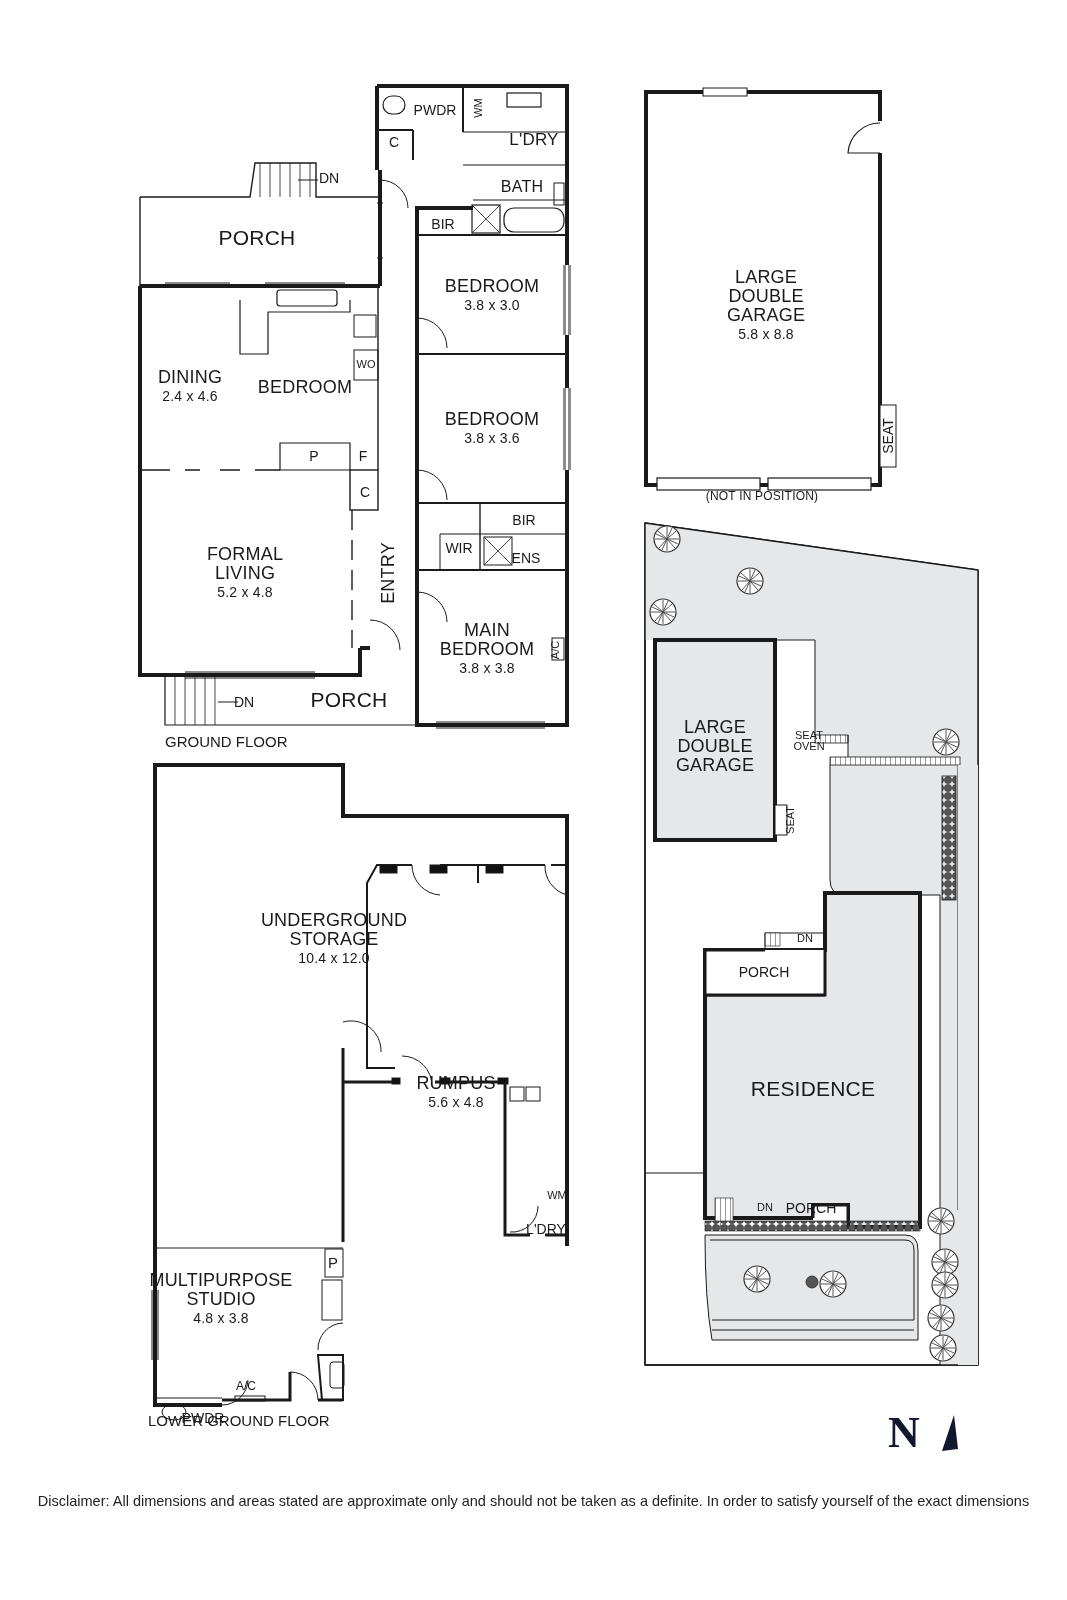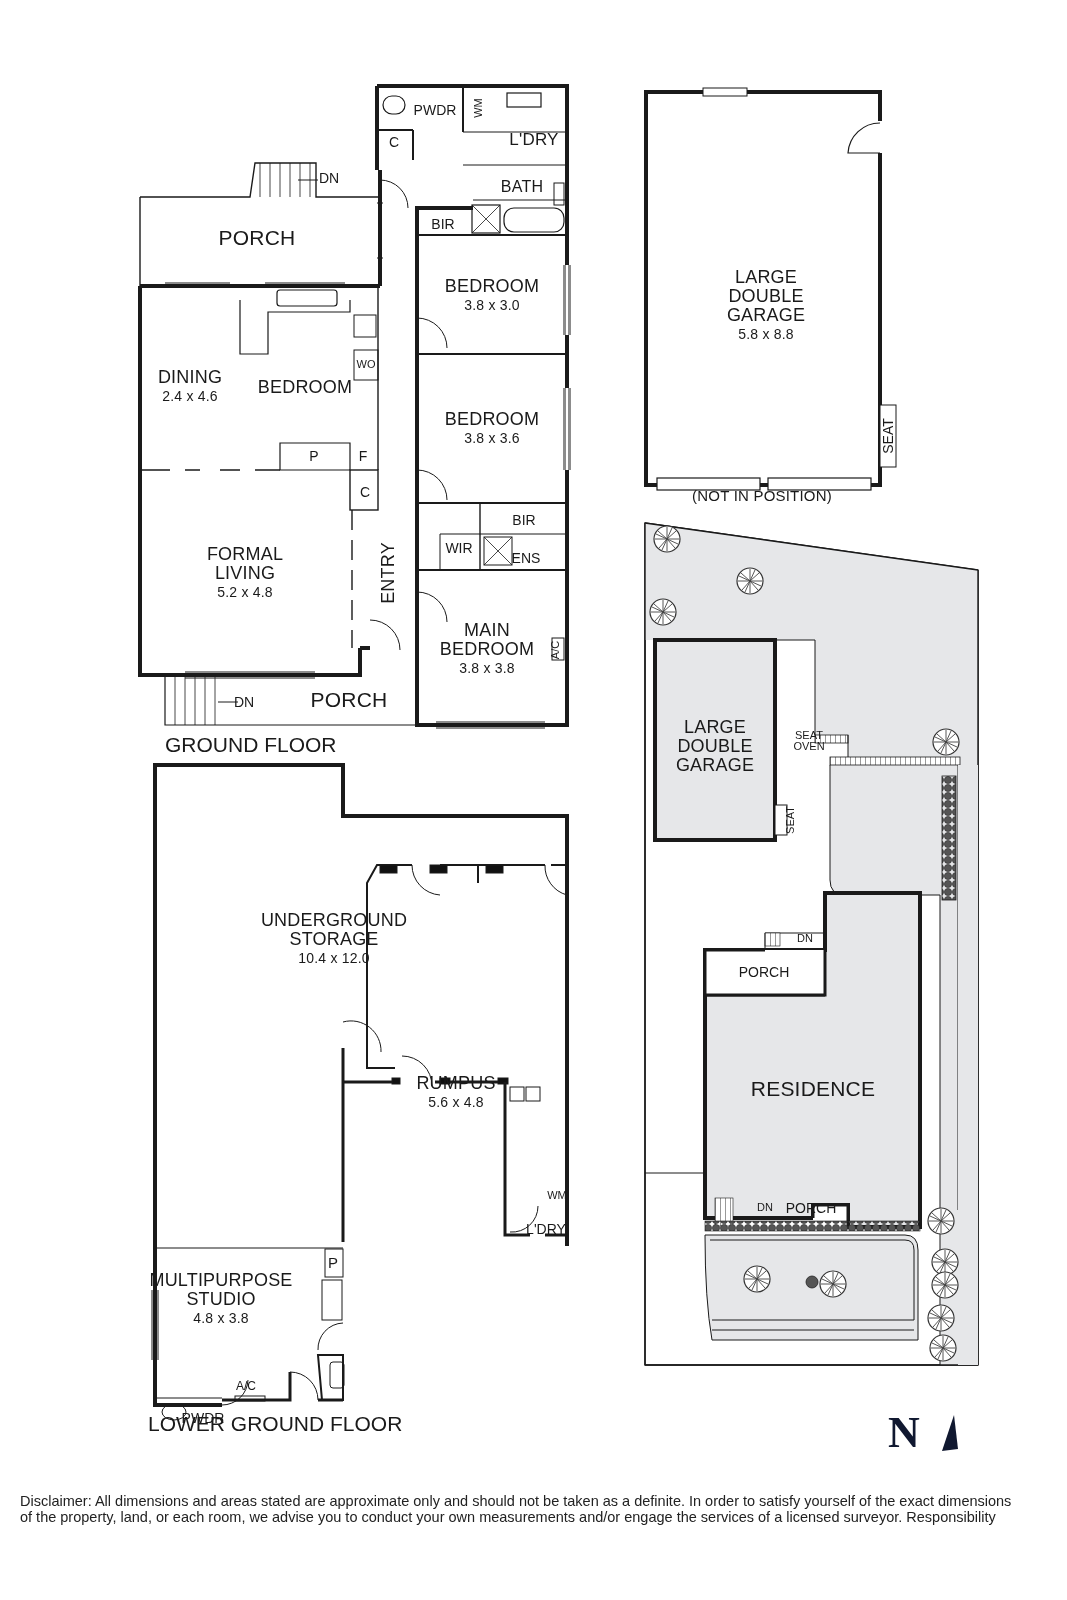--- a/index.html
+++ b/index.html
@@ -4,23 +4,23 @@
 <style>
   html, body { margin: 0; padding: 0; background: #ffffff; }
   body { width: 1067px; height: 1600px; position: relative; overflow: hidden;
          font-family: "Liberation Sans", "DejaVu Sans", sans-serif; color: #1a1a1a; }
   svg.plan { position: absolute; left: 0; top: 0; }
   .lbl { position: absolute; text-align: center; white-space: nowrap; line-height: 1.05; transform: translate(-50%, -50%); }
   .room { font-size: 18px; letter-spacing: 0.2px; }
   .dim { font-size: 14px; display: block; margin-top: 2px; }
   .small { font-size: 14px; }
   .tiny { font-size: 11px; }
-  .floor { position: absolute; font-size: 21px; white-space: nowrap; }
+  .floor { position: absolute; font-size: 15px; white-space: nowrap; }
   .vert { transform: translate(-50%, -50%) rotate(-90deg); }
-  .disclaimer { position: absolute; left: 20px; top: 1493px; width: 1027px; 
+  .disclaimer { position: absolute; left: 20px; top: 1493px; width: 1027px; text-align: center;
                 font-size: 14.5px; line-height: 16px; color: #222; }
   .compass { position: absolute; left: 888px; top: 1407px; width: 80px; height: 50px; }
   .compass .n { font-family: "Liberation Serif", "DejaVu Serif", serif; font-weight: bold; font-size: 44px; color: #101830; position: absolute; left: 0; top: 0; }
 </style>
 </head>
 <body>
 
 <svg class="plan" width="1067" height="1600" viewBox="0 0 1067 1600">
   <defs>
     <g id="tree">
@@ -271,21 +271,21 @@
 <div class="lbl room" style="left:349px;top:700px;font-size:21px">PORCH</div>
 <div class="floor" style="left:165px;top:733px">GROUND FLOOR</div>
 
 <div class="lbl room" style="left:766px;top:305px">
   <span>LARGE</span><br>
   <span>DOUBLE</span><br>
   <span>GARAGE</span>
   <span class="dim">5.8 x 8.8</span>
 </div>
 <div class="lbl small vert" style="left:888px;top:436px">SEAT</div>
-<div class="lbl room" style="left:762px;top:496px;font-size:15px">(NOT IN POSITION)</div>
+<div class="lbl room" style="left:762px;top:496px;font-size:12px">(NOT IN POSITION)</div>
 
 <div class="lbl room" style="left:715px;top:746px">
   <span>LARGE</span><br>
   <span>DOUBLE</span><br>
   <span>GARAGE</span>
 </div>
 <div class="lbl tiny vert" style="left:791px;top:820px">SEAT</div>
 <div class="lbl tiny" style="left:809px;top:741px;line-height:11px">
   <span>SEAT</span><br>
   <span>OVEN</span>
@@ -319,14 +319,13 @@
 
 <div class="compass">
   <span class="n">N</span>
   <svg style="position:absolute;left:52px;top:6px" width="18" height="40" viewBox="0 0 18 40">
     <path d="M14 2 L18 36 L2 38 Z" fill="#101830"></path>
   </svg>
 </div>
 
 <div class="disclaimer">
   <div>Disclaimer: All dimensions and areas stated are approximate only and should not be taken as a definite. In order to satisfy yourself of the exact dimensions</div>
-  <div>of the property, land, or each room, we advise you to conduct your own measurements and/or engage the services of a licensed surveyor. Responsibility</div>
 </div>
 
 </body></html>

